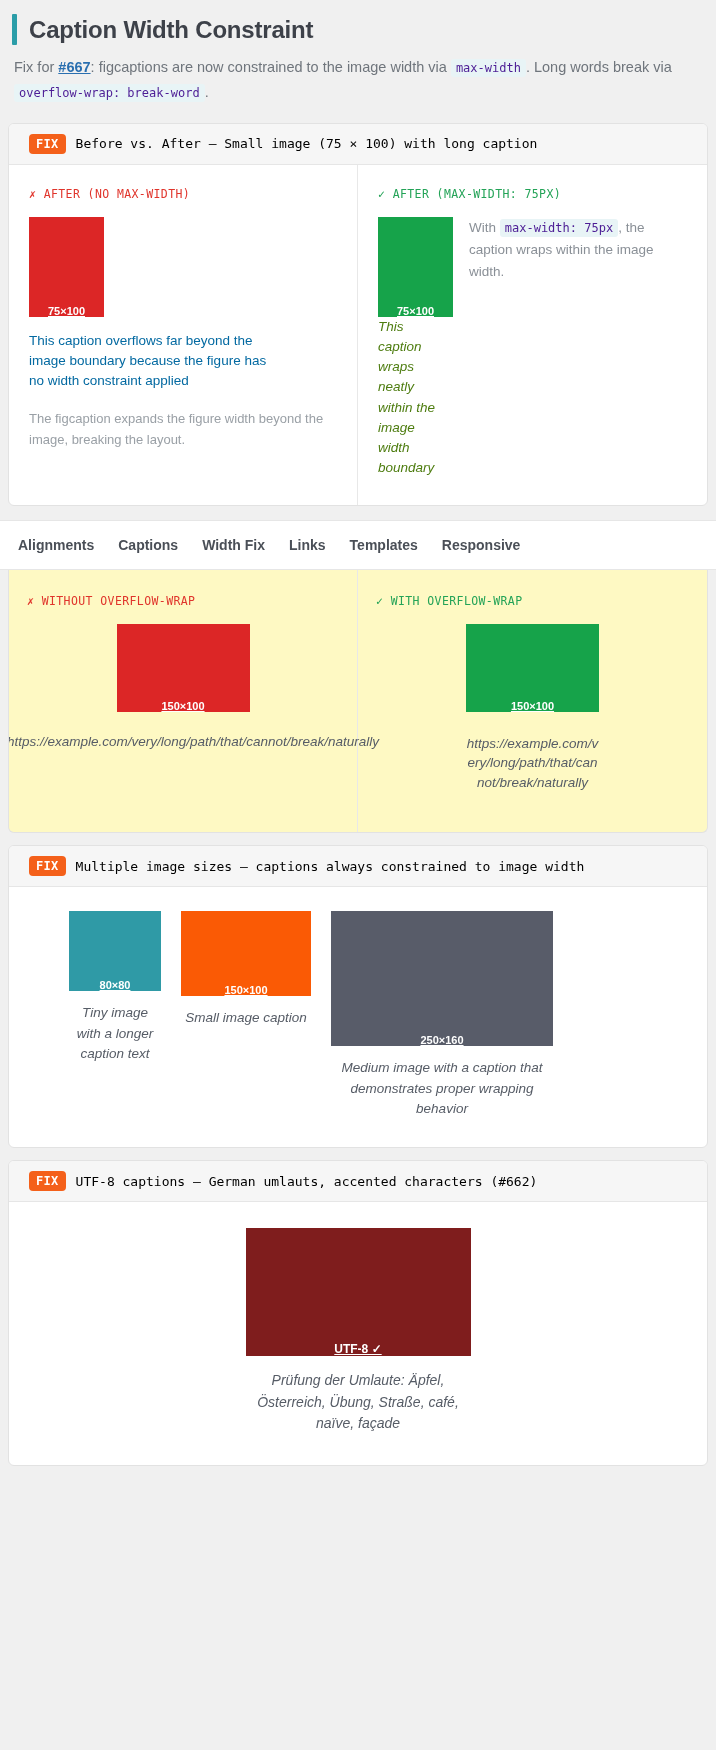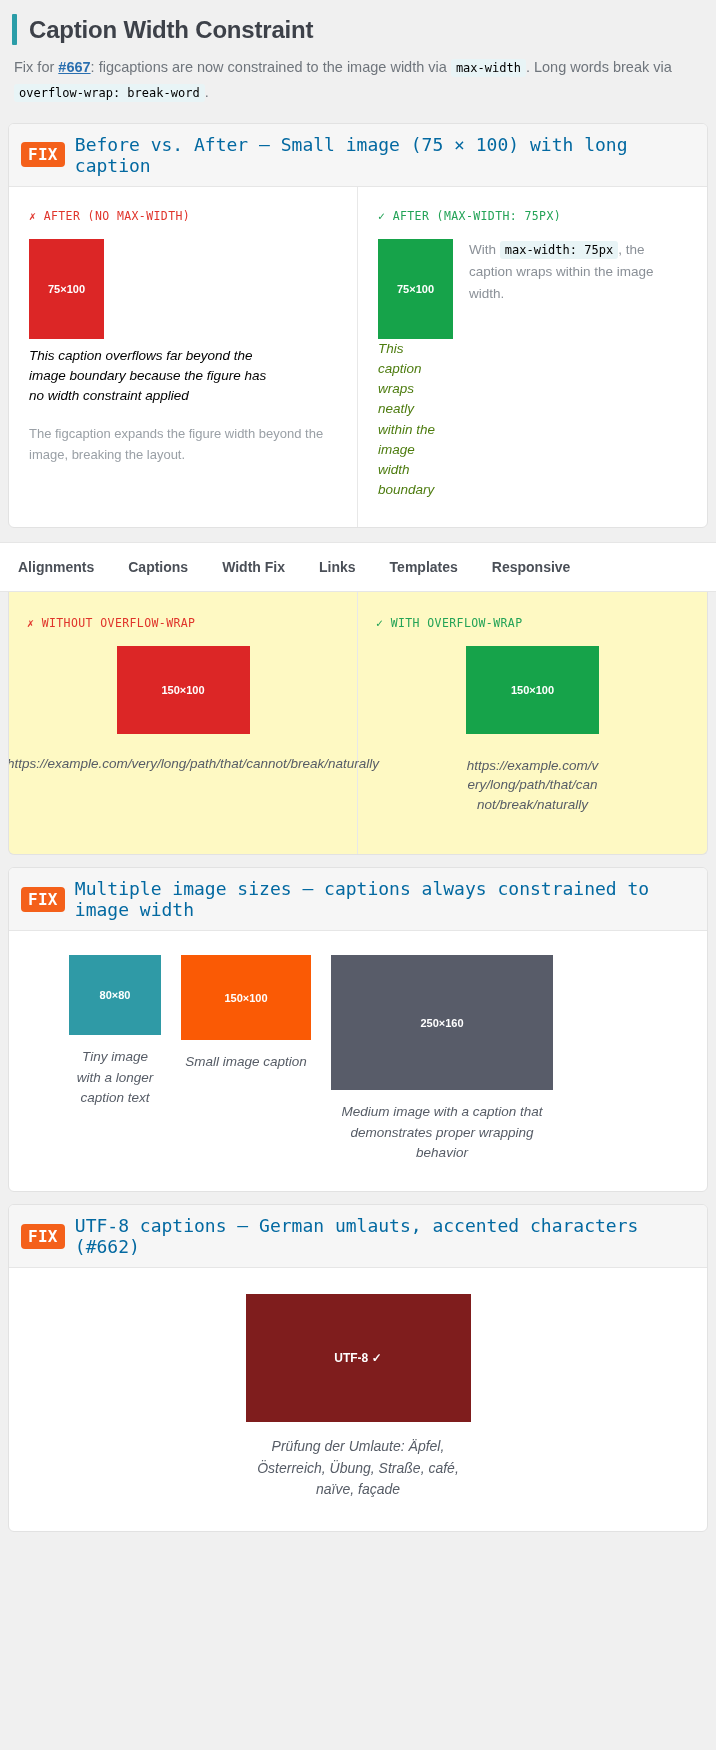--- a/index.html
+++ b/index.html
@@ -46,21 +46,21 @@
     line-height: 1.72;
     padding: 0 2px 0 2px;
   }
   .page-sub a {
     color: #2a6fb0;
     font-weight: bold;
     text-decoration: underline;
   }
   code.inline {
     background: #e8f4f6;
-    color: #000000;
+    color: #4c1d95;
     font-family: "DejaVu Sans Mono", monospace;
     font-size: 12px;
     padding: 2px 5px;
     border-radius: 3px;
     white-space: nowrap;
     margin-top: 36px;
   }
 
   
   .card {
@@ -75,31 +75,32 @@
     border-bottom: 1px solid #e6e6e6;
     padding: 10px 12px;
     display: flex;
     align-items: center;
     gap: 10px;
   }
   .fix-badge {
     background: #f4601a;
     color: #ffffff;
     font-family: "DejaVu Sans Mono", monospace;
-    font-size: 16px;
+    font-size: 12px;
     font-weight: bold;
     padding: 3px 7px;
     border-radius: 4px;
     letter-spacing: 0.3px;
     flex: none;
+    margin-left: 8px;
   }
   .card-head-text {
     font-family: "DejaVu Sans Mono", monospace;
-    font-size: 18px;
-    color: #0369a1;
+    font-size: 13px;
+    color: #000000;
   }
 
   .split {
     display: flex;
     align-items: stretch;
   }
   .split > .pane {
     width: 50%;
     padding: 22px 20px 26px 20px;
     position: relative;
@@ -113,33 +114,33 @@
     font-size: 11.5px;
     letter-spacing: 0.4px;
     margin-bottom: 16px;
   }
   .pane-label.bad  { color: #e0342b; }
   .pane-label.good { color: #23a357; }
 
   
   .imgbox {
     display: flex;
-    align-items: center;
+    align-items: flex-end;
     justify-content: center;
     color: #ffffff;
     font-weight: bold;
     font-size: 11px;
     flex: none;
+    text-decoration: underline;
   }
   .cap {
-    font-style: italic;
     font-size: 13.5px;
     line-height: 1.5;
-    color: #000000;
-    margin-top: 7px;
+    color: #0369a1;
+    margin-top: 14px;
   }
   .cap.overflow { white-space: normal; width: 250px; }
   .note {
     color: #9aa0a6;
     font-size: 13px;
     line-height: 1.55;
     margin-top: 18px;
   }
 
   
@@ -158,21 +159,21 @@
     color: #4d7c0f;
     overflow-wrap: break-word;
   }
 
   
   .tabs {
     background: #ffffff;
     border-top: 1px solid #e6e6e6;
     border-bottom: 1px solid #e6e6e6;
     display: flex;
-    gap: 34px;
+    gap: 24px;
     padding: 16px 18px;
     margin-top: 14px;
   }
   .tab {
     font-size: 14px;
     font-weight: bold;
     color: #4a4f57;
     cursor: pointer;
     white-space: nowrap;
   }

